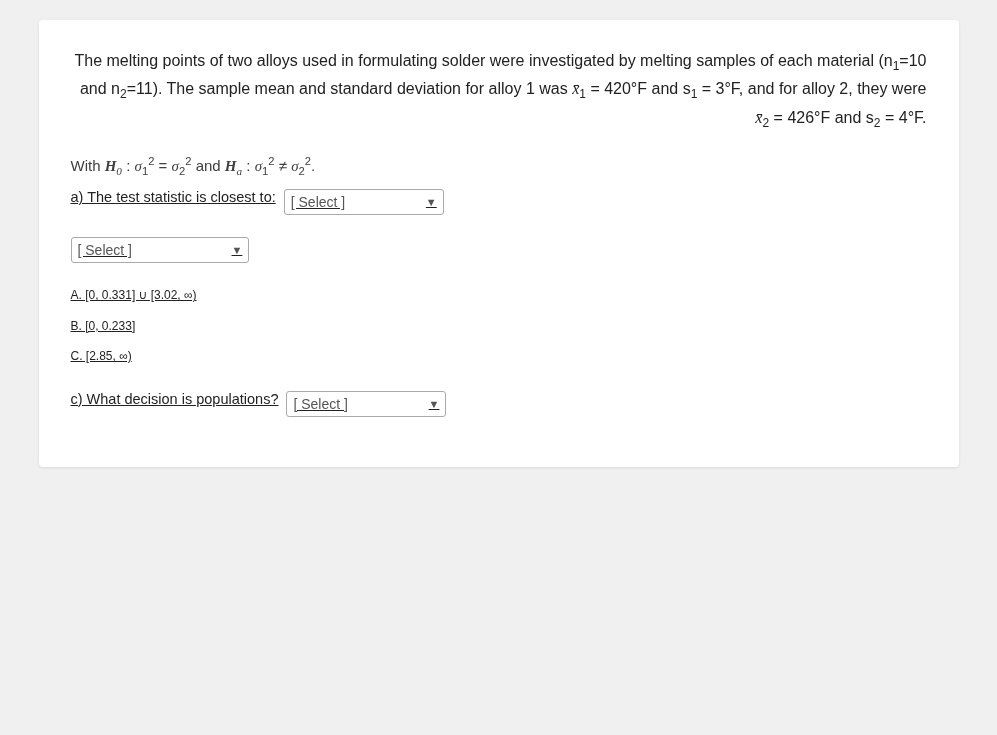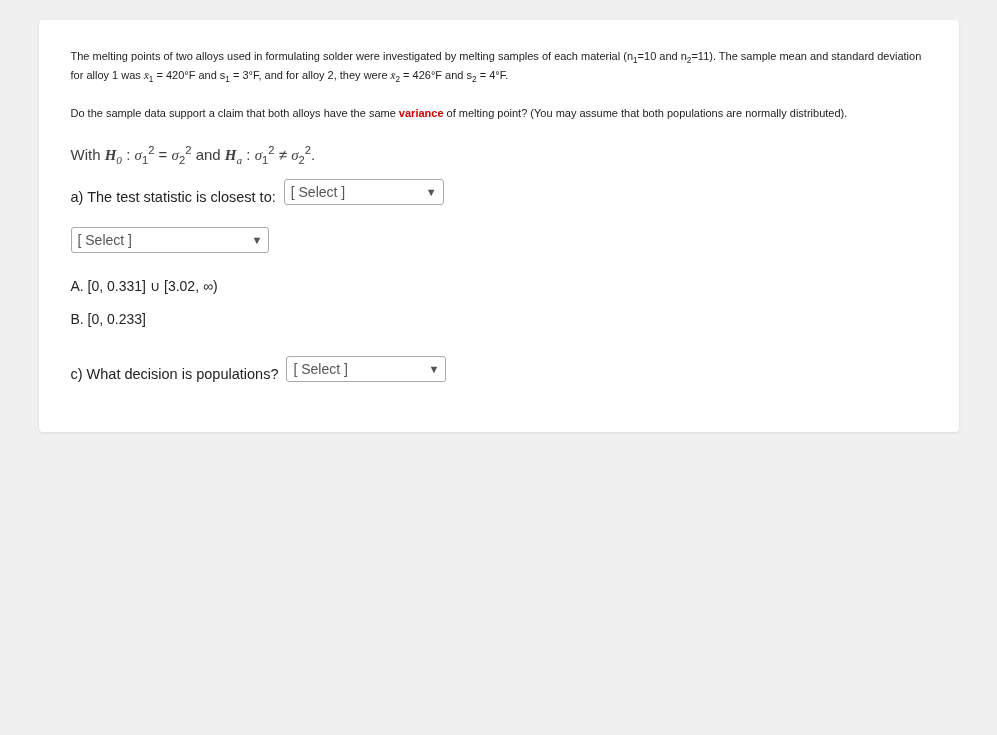--- a/index.html
+++ b/index.html
@@ -21,62 +21,63 @@
     .card {
       background: #ffffff;
       border-radius: 4px;
       padding: 28px 32px;
       max-width: 920px;
       width: 100%;
       box-shadow: 0 1px 3px rgba(0,0,0,0.1);
     }
 
     .problem-text {
-      font-size: 11px;
+      font-size: 16px;
       line-height: 1.6;
       color: #222;
       margin-bottom: 18px;
+      text-align: right;
     }
 
     .problem-text .highlight {
       color: #cc0000;
       font-weight: bold;
     }
 
     .hypothesis-line {
       font-size: 15px;
       margin-bottom: 8px;
       color: #404040;
       line-height: 1.8;
     }
 
     .question-row {
       display: flex;
-      align-items: flex-end;
+      align-items: flex-start;
       margin-bottom: 22px;
       font-size: 14.5px;
       color: #222;
       flex-wrap: wrap;
       gap: 8px;
+      text-decoration: underline;
     }
 
     .question-label {
       font-weight: normal;
     }
 
     .select-wrapper {
       display: inline-flex;
       align-items: center;
       border: 1px solid #aaa;
       border-radius: 3px;
       background: #fff;
       padding: 4px 6px;
       min-width: 160px;
       cursor: pointer;
-      gap: 20px;
     }
 
     .select-wrapper select {
       border: none;
       outline: none;
       background: transparent;
       font-size: 14px;
       color: #555;
       cursor: pointer;
       width: 100%;
@@ -89,24 +90,25 @@
       color: #555;
       margin-left: 6px;
       pointer-events: none;
     }
 
     .options-section {
       margin: 10px 0 24px 0;
     }
 
     .option-item {
-      font-size: 14px;
+      font-size: 12px;
       color: #222;
       margin-bottom: 10px;
       line-height: 1.7;
+      text-decoration: underline;
     }
 
     
     .math {
       font-style: italic;
       font-family: Georgia, serif;
     }
 
     sup {
       font-size: 0.75em;
@@ -123,25 +125,20 @@
 
 <div class="card">
 
   <p class="problem-text">
     The melting points of two alloys used in formulating solder were investigated by melting samples of
     each material (n<sub>1</sub>=10 and n<sub>2</sub>=11). The sample mean and standard deviation for alloy 1 was
     <span class="math">x̄</span><sub>1</sub> = 420°F
     and s<sub>1</sub> = 3°F, and for alloy 2, they were <span class="math">x̄</span><sub>2</sub> = 426°F and s<sub>2</sub> = 4°F.
   </p>
 
-  <p class="problem-text">
-    Do the sample data support a claim that both alloys have the same
-    <span class="highlight">variance</span>
-    of melting point?  (You may assume that both populations are normally distributed).
-  </p>
 
   <div class="hypothesis-line">
     With <span class="math"><strong>H</strong><sub>0</sub></span> :
     <span class="math">σ</span><sub>1</sub><sup>2</sup> =
     <span class="math">σ</span><sub>2</sub><sup>2</sup>
     and
     <span class="math"><strong>H</strong><sub>a</sub></span> :
     <span class="math">σ</span><sub>1</sub><sup>2</sup> ≠
     <span class="math">σ</span><sub>2</sub><sup>2</sup>.
   </div>
@@ -172,20 +169,23 @@
     </div>
   </div>
 
   <div class="options-section">
     <div class="option-item">
       A. [0, 0.331] ∪ [3.02, ∞)
     </div>
     <div class="option-item">
       B. [0, 0.233]
     </div>
+    <div class="option-item">
+      C. [2.85, ∞)
+    </div>
   </div>
 
   <div class="question-row">
     <span class="question-label">c) What decision is populations?</span>
     <div class="select-wrapper">
       <select>
         <option value="">[ Select ]</option>
         <option value="reject">Reject H₀</option>
         <option value="fail">Fail to reject H₀</option>
       </select>

